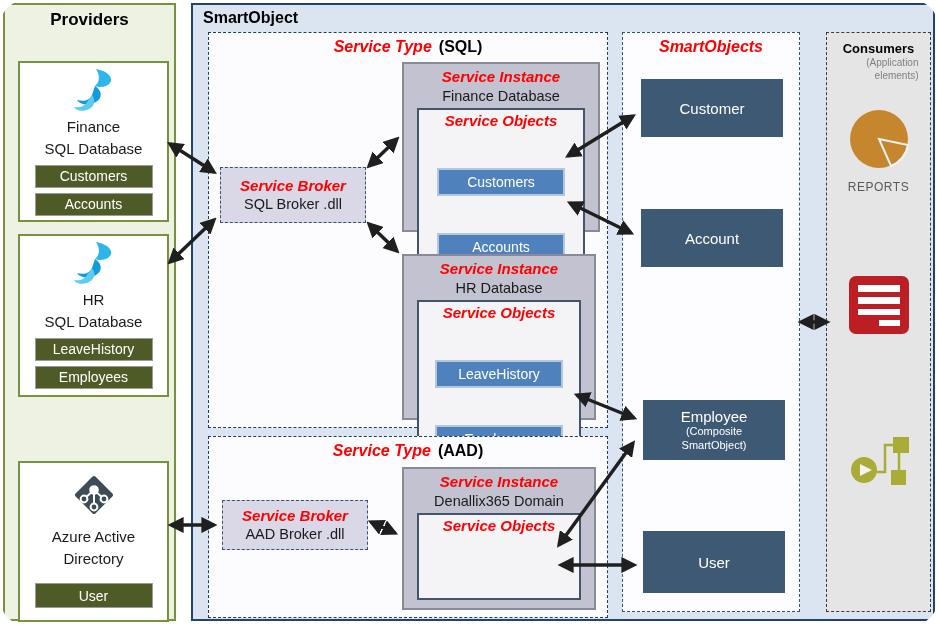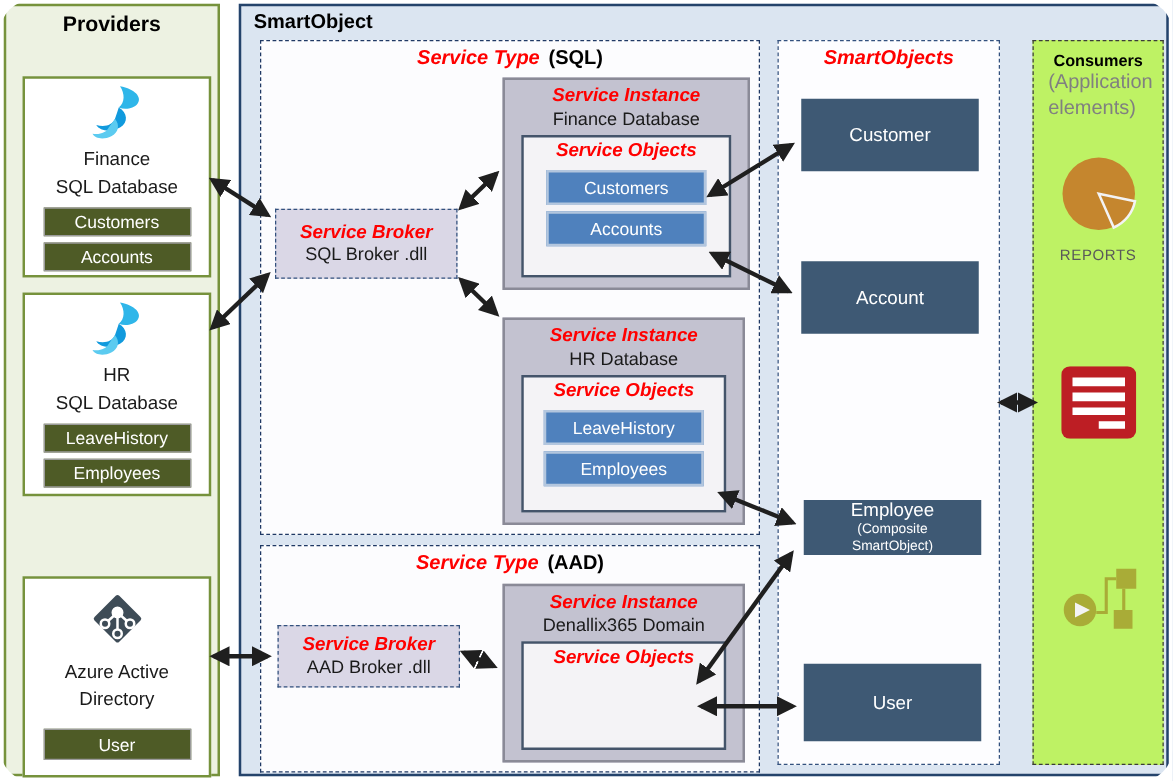--- a/index.html
+++ b/index.html
@@ -44,44 +44,44 @@
 
   
   .instance { position:absolute; background:#c3c2d0; border:2px solid #8a8a97;
     display:flex; flex-direction:column; align-items:center; }
   .instance.fin { left:402px; top:62px;  width:198px; height:170px; }
   .instance.hrdb { left:402px; top:254px; width:194px; height:166px; }
   .instance.den { left:402px; top:467px; width:194px; height:143px; }
   .ilabel { color:#ff0000; font-style:italic; font-weight:bold; font-size:15px; margin-top:3px; line-height:1.3; }
   .iname { color:#1a1a1a; font-size:14.5px; line-height:1.3; }
   .objbox { background:#f4f3f6; border:2px solid #44546a; width:calc(100% - 26px);
-    flex:1; margin:3px 13px 8px; display:flex; flex-direction:column; align-items:center; }
+    flex:1; margin:3px 13px 8px; display:flex; flex-direction:column; align-items:center;gap:32px; }
   .olabel { color:#ff0000; font-style:italic; font-weight:bold; font-size:15px; margin-top:1px; line-height:1.3; }
   .sobtn { width:128px; height:28px; margin-top:5px; background:#4f81bd; border:2px solid #b3c6de;
     color:#fff; font-size:14px; display:flex; align-items:center; justify-content:center; }
   .sobtn.small { width:106px; height:27px; }
 
   
   .socol { position:absolute; left:622px; top:32px; width:178px; height:580px;
     background:#fdfdff; border:1px dashed #33517e; }
   .sotitle { text-align:center; color:#ff0000; font-style:italic; font-weight:bold; font-size:16px; padding-top:5px; }
   .sobox { position:absolute; background:#3e5974; color:#fff;
     display:flex; flex-direction:column; align-items:center; justify-content:center; font-size:15px; }
   .sobox.customer { left:18px; top:46px;  width:142px; height:58px; }
   .sobox.account  { left:18px; top:176px; width:142px; height:58px; }
-  .sobox.employee { left:20px; top:367px; width:142px; height:44px; }
+  .sobox.employee { left:20px; top:367px; width:142px; height:60px; }
   .sobox.user     { left:20px; top:498px; width:142px; height:62px; }
   .sosub { font-size:11px; line-height:1.2; text-align:center; max-width:92px; }
 
   
   .concol { position:absolute; left:826px; top:32px; width:105px; height:580px;
-    background:#bef264; border:1px dashed #3a3a3a;
+    background:#e5e5e5; border:1px dashed #3a3a3a;
     display:flex; flex-direction:column; align-items:center; }
   .ctitle { font-size:13px; font-weight:bold; color:#000; margin-top:8px; }
-  .csub { font-size:16px; color:#808080; text-align:left; line-height:1.3; max-width:80px; }
+  .csub { font-size:10px; color:#808080; text-align:right; line-height:1.3; max-width:80px; }
   .pie { margin-top:26px; }
   .reports { font-size:12px; color:#595959; letter-spacing:0.5px; margin-top:6px; }
   .formicon { margin-top:82px; }
   .flowicon { margin-top:94px; }
 
   
   svg.arrows { position:absolute; left:0; top:0; z-index:60; pointer-events:none; }
   .arrow { stroke:#1f1f1f; stroke-width:3.5; }
 </style>
 </head>

